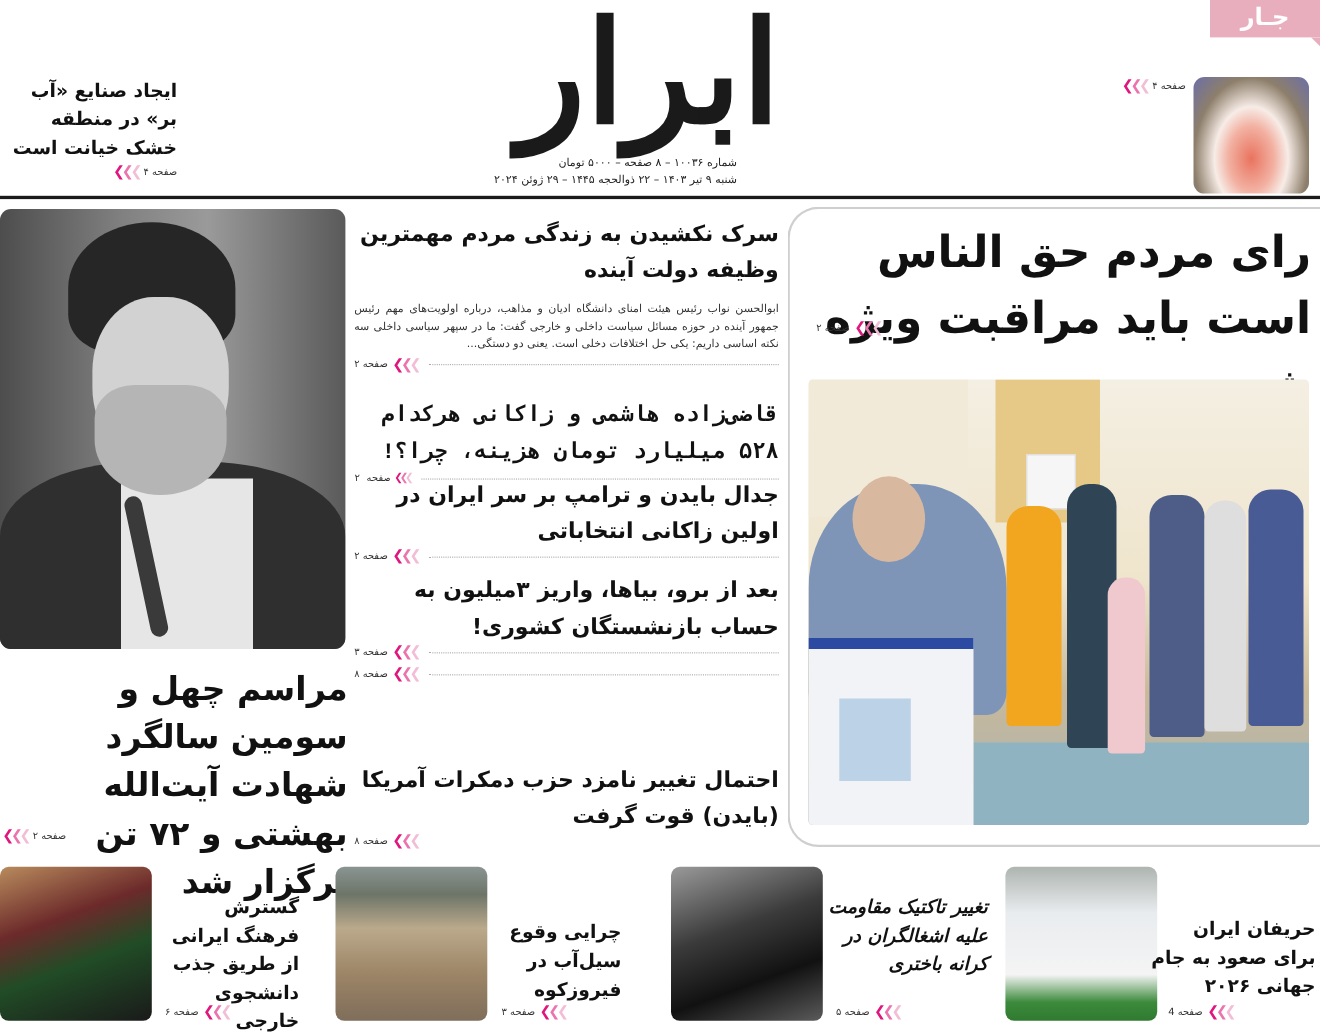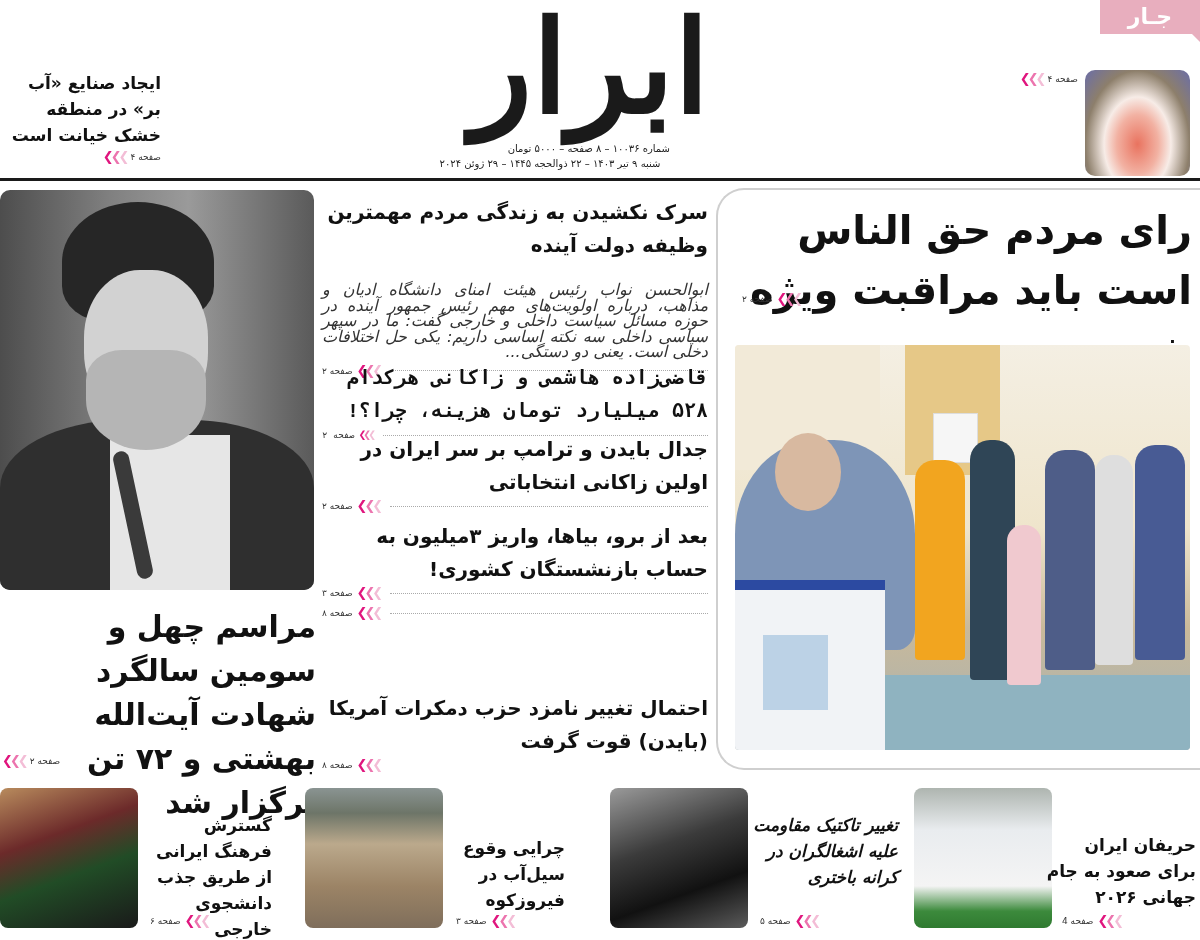--- a/index.html
+++ b/index.html
@@ -5,21 +5,21 @@
   * { box-sizing: border-box; margin: 0; padding: 0; }
   html, body { width: 1200px; height: 940px; background: #ffffff; overflow: hidden; }
   body { font-family: "DejaVu Sans", sans-serif; color: #141414; position: relative; direction: rtl; }
 
   .abs { position: absolute; }
 
   
   .logo { left: 470px; top: -8px; width: 240px; height: 150px; direction: rtl; text-align: center;
           font-family: "DejaVu Serif", serif; font-weight: bold; font-size: 128px; line-height: 150px; color: #1a1a1a; letter-spacing: -6px; }
   .issue-line { left: 430px; top: 142px; width: 240px; font-size: 10px; text-align: right; color: #222; line-height: 14px; }
-  .date-line { left: 430px; top: 157px; width: 240px; font-size: 10px; text-align: center; color: #222; line-height: 14px; }
+  .date-line { left: 430px; top: 157px; width: 240px; font-size: 10px; text-align: right; color: #222; line-height: 14px; }
   .rule { left: 0; top: 178px; width: 1200px; height: 3px; background: #1a1a1a; }
 
   .jar-tab { right: 0; top: 0; width: 100px; height: 34px; background: #e8aebe; color: #fff;
              font-weight: bold; font-size: 22px; text-align: center; line-height: 34px; letter-spacing: 3px; }
   .jar-tab::after { content: ""; position: absolute; right: 0; bottom: -8px; border-top: 8px solid #e8aebe; border-left: 8px solid transparent; }
 
   .teaser-head { font-weight: bold; font-size: 17px; line-height: 26px; color: #111; text-align: right; }
   .page-ref { display: flex; align-items: center; gap: 4px; font-size: 9px; color: #333; direction: rtl; }
   .arrows { display: inline-flex; direction: ltr; font-weight: bold; font-size: 13px; letter-spacing: -3px; line-height: 10px; }
   .arrows .a1 { color: #e0157e; }
@@ -38,21 +38,21 @@
   .portrait .beard { position: absolute; left: 86px; top: 160px; width: 120px; height: 100px; border-radius: 30% 30% 50% 50%; background: #b5b5b5; }
   .portrait .robe { position: absolute; left: 0; top: 230px; width: 314px; height: 170px; background: #2f2f2f; border-radius: 40% 40% 0 0; }
   .portrait .shirt { position: absolute; left: 110px; top: 245px; width: 120px; height: 155px; background: #e6e6e6; }
   .portrait .mic { position: absolute; left: 125px; top: 260px; width: 16px; height: 130px; background: #3a3a3a; border-radius: 8px; transform: rotate(-12deg); }
 
   .left-head { left: 0; top: 605px; width: 316px; font-weight: bold; font-size: 30px; line-height: 44px; text-align: right; color: #111; }
 
   
   .mid { left: 322px; width: 386px; }
   .mid-head { font-weight: bold; font-size: 20px; line-height: 33px; text-align: right; color: #111; }
-  .mid-lead { font-size: 16px; line-height: 15.5px; text-align: justify; color: #333; margin-top: 20px; font-style: italic; }
+  .mid-lead { font-size: 10px; line-height: 15.5px; text-align: justify; color: #333; margin-top: 12px; }
 
   
   .main-panel { left: 716px; top: 188px; width: 484px; height: 582px; border: 2px solid #cfcfcf; border-right: none; border-radius: 28px 0 0 28px; }
   .main-head { left: 730px; top: 200px; width: 462px; font-weight: bold; font-size: 40px; line-height: 60px; text-align: right; color: #111; }
   .main-photo { left: 735px; top: 345px; width: 455px; height: 405px; border-radius: 4px; overflow: hidden;
                 background: linear-gradient(180deg, #f4efe3 0%, #efe5cc 45%, #c9b99a 70%, #a4b1b4 100%); }
   .main-photo .banner { position: absolute; left: 0; top: 0; width: 145px; height: 125px; background: #f2ead8; }
   .main-photo .pillar { position: absolute; left: 170px; top: 0; width: 95px; height: 130px; background: #e6c887; }
   .main-photo .ac { position: absolute; left: 198px; top: 68px; width: 45px; height: 50px; background: #f6f6f6; border: 1px solid #ddd; }
   .main-photo .man { position: absolute; left: 0; top: 95px; width: 180px; height: 210px; background: #7e95b7; border-radius: 45% 45% 10% 10%; }

